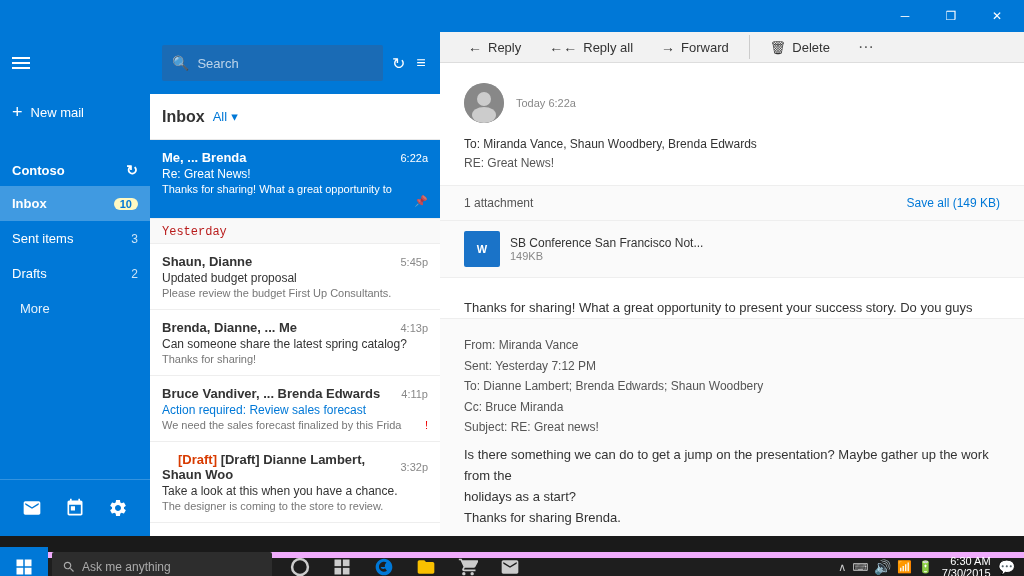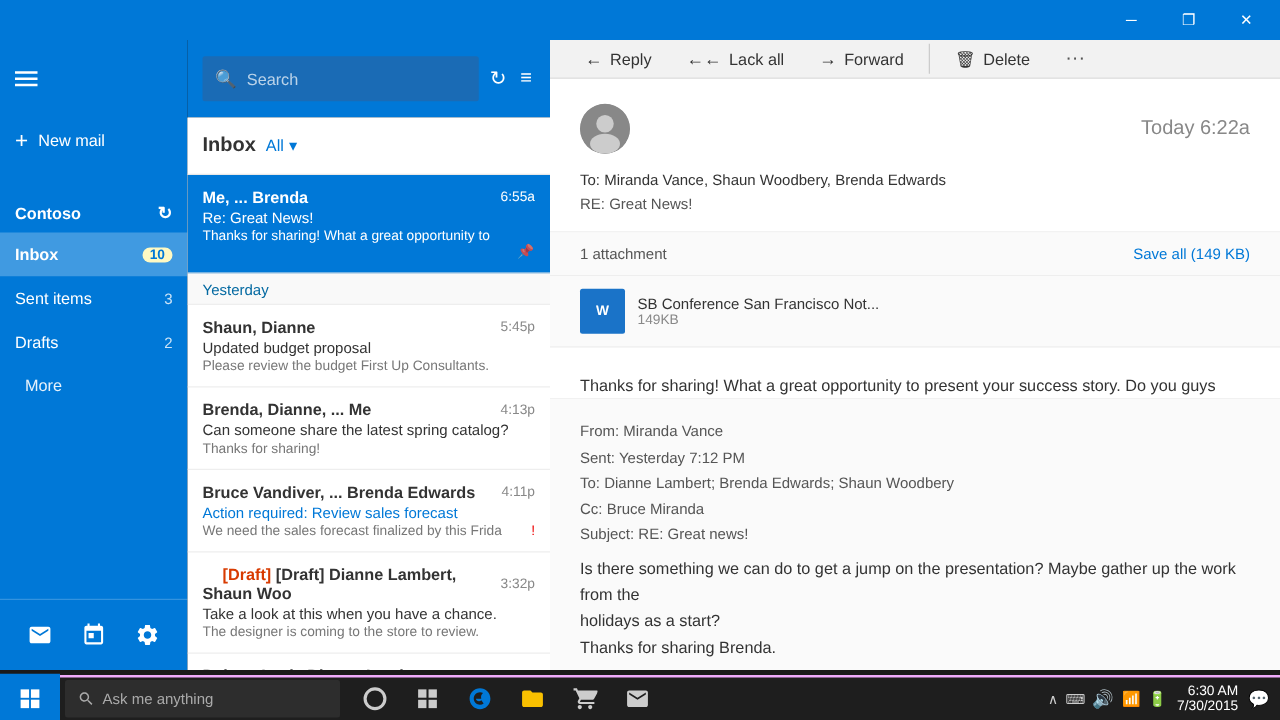--- a/index.html
+++ b/index.html
@@ -1,22 +1,22 @@
 <!DOCTYPE html>
 <html><head>
   <meta charset="utf-8">
   <style>
     * { margin: 0; padding: 0; box-sizing: border-box; }
     body { font-family: 'Segoe UI', Arial, sans-serif; width: 1024px; height: 576px; overflow: hidden; background: #1a1a1a; }
 
     
     .taskbar {
-      position: absolute; bottom: 0; left: 0; right: 0; height: 36px;
+      position: absolute; bottom: 0; left: 0; right: 0; height: 24px;
       background: #1e1e1e; display: flex; align-items: center;
-      border-top: 2px solid #f0abfc; z-index: 100;
+      border-top: 6px solid #f0abfc; z-index: 100;
     }
     .taskbar-start {
       width: 48px; height: 40px; display: flex; align-items: center; justify-content: center;
       background: #0078d7;
     }
     .taskbar-start svg { width: 18px; height: 18px; fill: white; }
     .taskbar-search {
       display: flex; align-items: center; background: #2d2d2d; height: 30px;
       border-radius: 2px; padding: 0 10px; margin: 0 4px; width: 220px; gap: 6px;
     }
@@ -111,21 +111,21 @@
       display: flex; flex-direction: column; overflow: hidden;
     }
     .email-list-header {
       height: 46px; display: flex; align-items: center; padding: 0 12px; gap: 8px;
       border-bottom: 1px solid #e8e8e8; background: #fff;
     }
     .inbox-title { font-size: 16px; font-weight: 600; color: #333; }
     .filter-btn { display: flex; align-items: center; gap: 4px; color: #0078d7; font-size: 13px; cursor: pointer; }
 
     .email-items { overflow-y: auto; flex: 1; }
-    .date-group { padding: 6px 12px 4px; font-size: 12px; color: #0369a1; background: #f9f9f9; border-bottom: 1px solid #eee; }
+    .date-group { padding: 6px 12px 4px; font-size: 12px; color: #b91c1c; background: #f9f9f9; border-bottom: 1px solid #eee; font-family: Liberation Mono, monospace; }
 
     .email-item {
       padding: 10px 12px; border-bottom: 1px solid #eee; cursor: pointer;
       position: relative; display: flex; flex-direction: column;
     }
     .email-item.selected { background: #0078d7; }
     .email-item.selected .email-sender,
     .email-item.selected .email-subject,
     .email-item.selected .email-preview,
     .email-item.selected .email-time { color: white !important; }
@@ -145,21 +145,21 @@
     .email-header { padding: 20px 24px 12px; border-bottom: 1px solid #eee; }
     .sender-row { display: flex; align-items: center; gap: 12px; margin-bottom: 12px; }
     .avatar {
       width: 40px; height: 40px; border-radius: 50%; background: #999;
       display: flex; align-items: center; justify-content: center;
       color: white; font-size: 15px; font-weight: 600; flex-shrink: 0;
       overflow: hidden;
     }
     .sender-info { flex: 1; }
     .sender-name { font-size: 16px; font-weight: 600; color: #333; }
-    .sender-time { font-size: 16px; color: #888; text-align: right; }
+    .sender-time { font-size: 11px; color: #888; }
     .email-meta { font-size: 12px; color: #555; line-height: 1.6; }
     .email-meta .to-line { color: #333; }
 
     .attachment-bar {
       display: flex; align-items: center; justify-content: space-between;
       padding: 10px 24px; border-bottom: 1px solid #eee; background: #fafafa;
     }
     .attachment-count { font-size: 12px; color: #555; }
     .save-all-link { font-size: 12px; color: #0078d7; cursor: pointer; }
 
@@ -270,21 +270,21 @@
             <span>All</span>
             <span>▾</span>
           </div>
         </div>
 
         <div class="email-items">
 
           <div class="email-item selected">
             <div class="email-row1">
               <span class="email-sender">Me, ... Brenda</span>
-              <span class="email-time">6:55a</span>
+              <span class="email-time">6:22a</span>
             </div>
             <div class="email-subject">Re: Great News!</div>
             <div class="email-preview">
               <span>Thanks for sharing! What a great opportunity to</span>
               &nbsp;&nbsp;&nbsp;&nbsp;&nbsp;&nbsp;&nbsp;
               <span style="float:right;opacity:0.8;">📌</span>
             </div>
           </div>
 
           <div class="date-group">Yesterday</div>
@@ -345,21 +345,21 @@
 
     <div class="reading-pane">
 
       <div class="action-bar">
         <button class="action-btn">
           <span style="font-size:14px;">← </span>
           <span>Reply</span>
         </button>
         <button class="action-btn">
           <span style="font-size:14px;">←←</span>
-          <span>Lack all</span>
+          <span>Reply all</span>
         </button>
         <button class="action-btn">
           <span style="font-size:14px;">→ </span>
           <span>Forward</span>
         </button>
         <div class="action-sep"></div>
         <button class="action-btn">
           <span>🗑</span>
           <span>Delete</span>
         </button>

